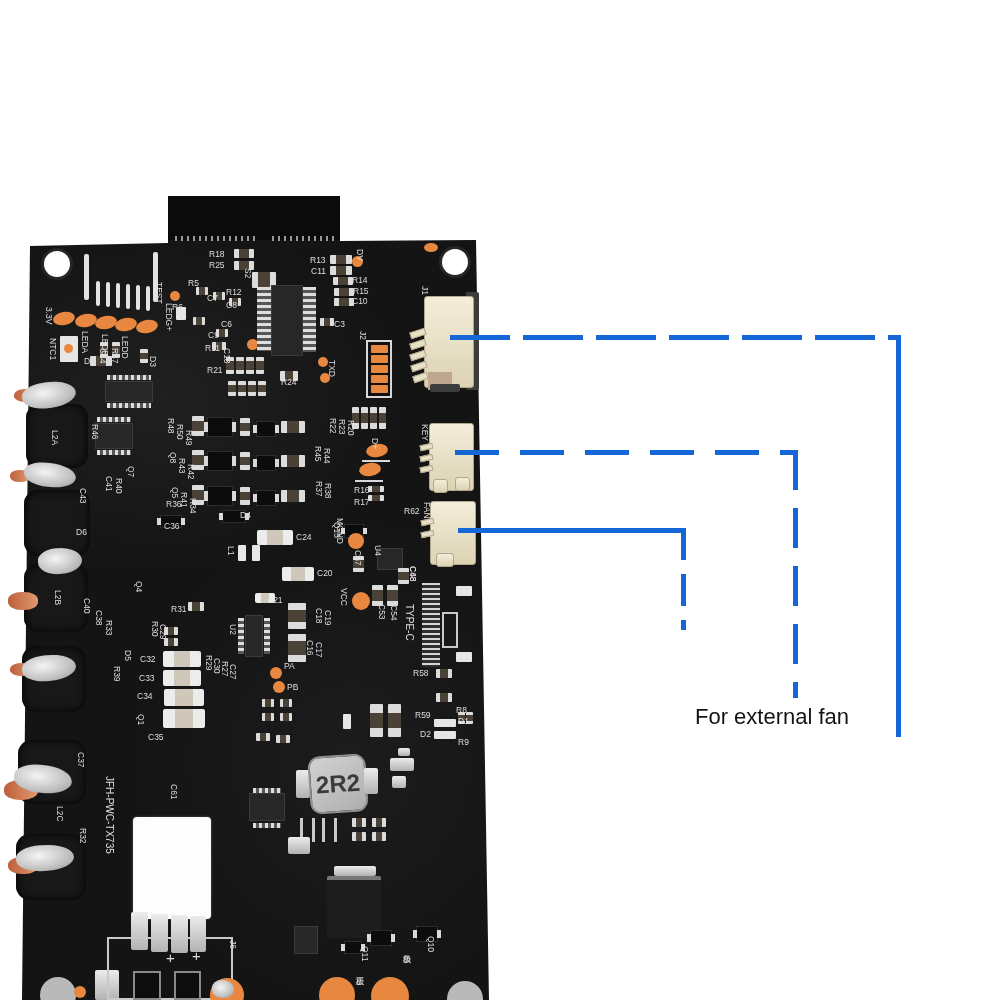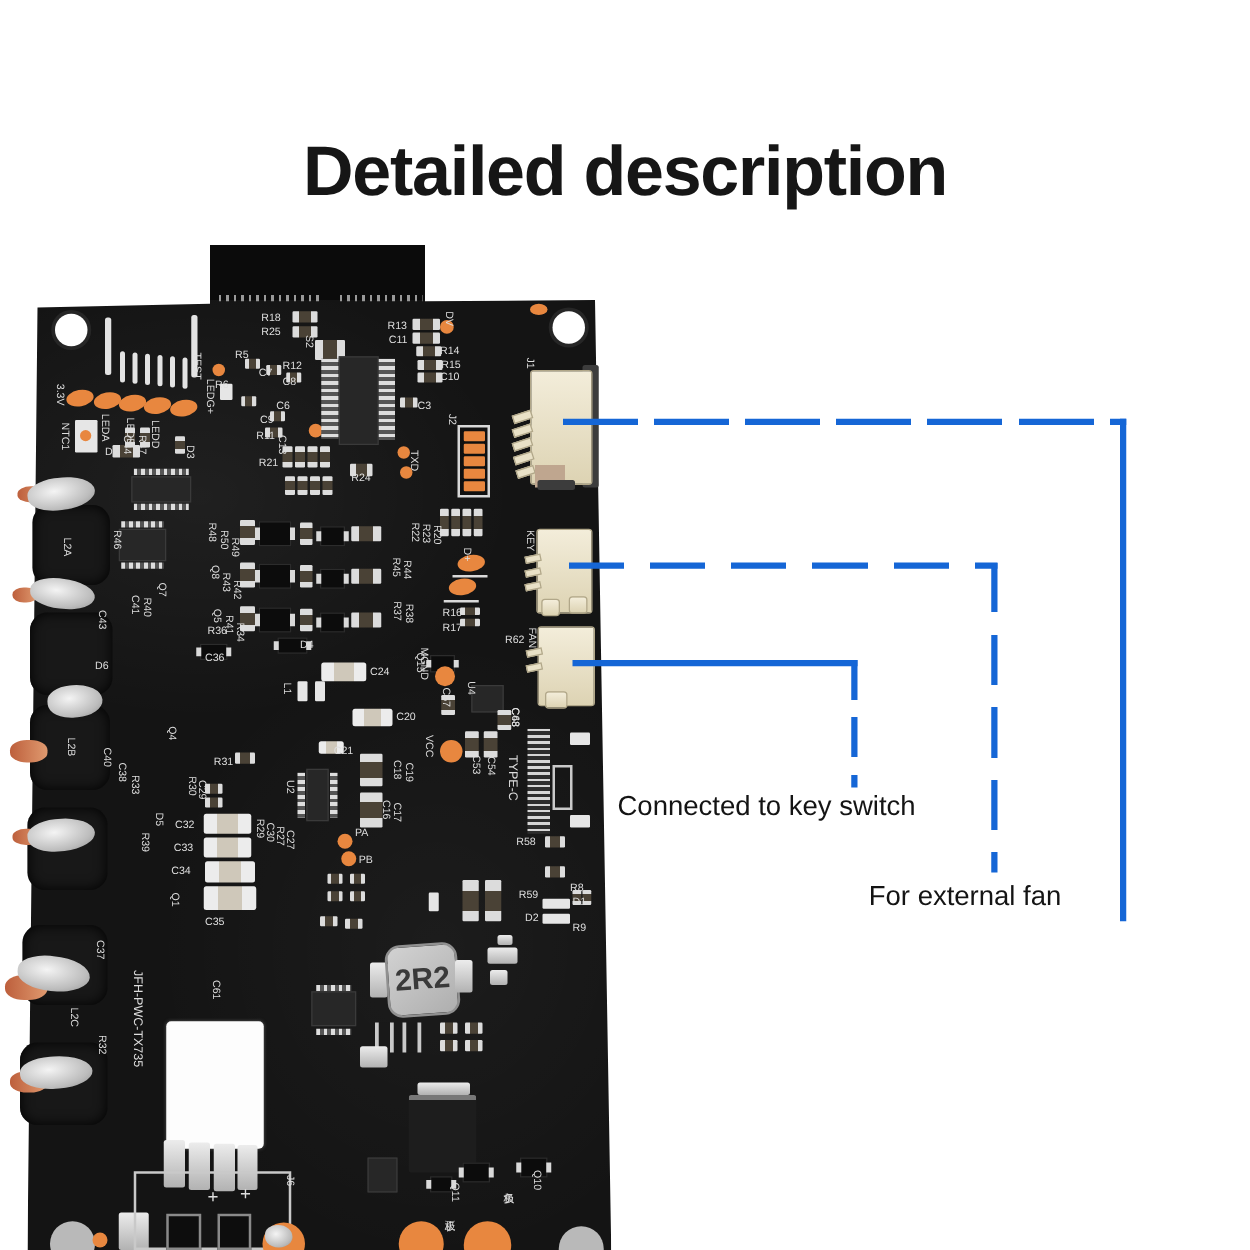--- a/index.html
+++ b/index.html
@@ -56,21 +56,20 @@
         font-family:"Liberation Sans",sans-serif;}
   .silk.v{writing-mode:vertical-rl;}
   
   .cl-seg{position:absolute;}
   .callout-label{position:absolute;font-size:22px;color:#141414;white-space:nowrap;}
 </style>
 </head>
 <body>
 
 <div id="stage">
-  <h1 id="page-title">Detailed description</h1>
   <div class="board-bg"></div>
   <div class="board-bg board-sheen"></div>
   <div class="tab-shade"></div>
   <div id="comp-layer">
       <div class="comp ibody" style="left: 26px; top: 404px; width: 62px; height: 64px;"></div>
       <div class="comp ibody" style="left: 24px; top: 490px; width: 66px; height: 66px;"></div>
       <div class="comp ibody" style="left: 24px; top: 564px; width: 64px; height: 68px;"></div>
       <div class="comp ibody" style="left: 22px; top: 646px; width: 64px; height: 66px;"></div>
       <div class="comp ibody" style="left: 18px; top: 740px; width: 68px; height: 64px;"></div>
       <div class="comp ibody" style="left: 16px; top: 834px; width: 70px; height: 66px;"></div>
@@ -386,21 +385,21 @@
       <span class="silk v" style="left: 82px; top: 598px;">C40</span>
       <span class="silk v" style="left: 94px; top: 610px;">C38</span>
       <span class="silk v" style="left: 104px; top: 620px;">R33</span>
       <span class="silk v" style="left: 53px; top: 590px;">L2B</span>
       <span class="silk v" style="left: 123px; top: 650px;">D5</span>
       <span class="silk v" style="left: 112px; top: 666px;">R39</span>
       <span class="silk" style="left: 140px; top: 655px;">C32</span>
       <span class="silk" style="left: 139px; top: 674px;">C33</span>
       <span class="silk" style="left: 137px; top: 692px;">C34</span>
       <span class="silk v" style="left: 136px; top: 714px;">Q1</span>
-      <span class="silk" style="left: 164px; top: 733px;">C35</span>
+      <span class="silk" style="left: 148px; top: 733px;">C35</span>
       <span class="silk v" style="left: 204px; top: 655px;">R29</span>
       <span class="silk v" style="left: 212px; top: 658px;">C30</span>
       <span class="silk v" style="left: 220px; top: 661px;">R27</span>
       <span class="silk v" style="left: 228px; top: 664px;">C27</span>
       <span class="silk v" style="left: 169px; top: 784px;">C61</span>
       <span class="silk v" style="left: 104px; top: 776px; font-size: 10px;">JFH-PWC-TX735</span>
       <span class="silk v" style="left: 55px; top: 806px;">L2C</span>
       <span class="silk v" style="left: 76px; top: 752px;">C37</span>
       <span class="silk v" style="left: 78px; top: 828px;">R32</span>
       <span class="silk v" style="left: 228px; top: 940px;">J6</span>
@@ -412,15 +411,14 @@
       <span class="silk v" style="left: 403px; top: 948px;">负极</span>
     </div>
   <div id="callout-layer">
       <div class="cl-seg" style="left: 450px; top: 335px; width: 451px; height: 5px; background: repeating-linear-gradient(90deg, rgb(21, 102, 214) 0px, rgb(21, 102, 214) 60px, transparent 60px, transparent 73px);"></div>
       <div class="cl-seg" style="left: 896px; top: 335px; width: 5px; height: 402px; background: rgb(21, 102, 214);"></div>
       <div class="cl-seg" style="left: 455px; top: 450px; width: 343px; height: 5px; background: repeating-linear-gradient(90deg, rgb(21, 102, 214) 0px, rgb(21, 102, 214) 44px, transparent 44px, transparent 65px);"></div>
       <div class="cl-seg" style="left: 793px; top: 450px; width: 5px; height: 248px; background: repeating-linear-gradient(rgb(21, 102, 214) 0px, rgb(21, 102, 214) 40px, transparent 40px, transparent 58px);"></div>
       <div class="callout-label" style="left: 695px; top: 704px;">For external fan</div>
       <div class="cl-seg" style="left: 458px; top: 528px; width: 228px; height: 5px; background: rgb(21, 102, 214);"></div>
       <div class="cl-seg" style="left: 681px; top: 528px; width: 5px; height: 102px; background: repeating-linear-gradient(rgb(21, 102, 214) 0px, rgb(21, 102, 214) 32px, transparent 32px, transparent 46px);"></div>
-      <div class="callout-label" style="left: 494px; top: 632px;">Connected to key switch</div>
     </div>
 </div>
 
 </body></html>

